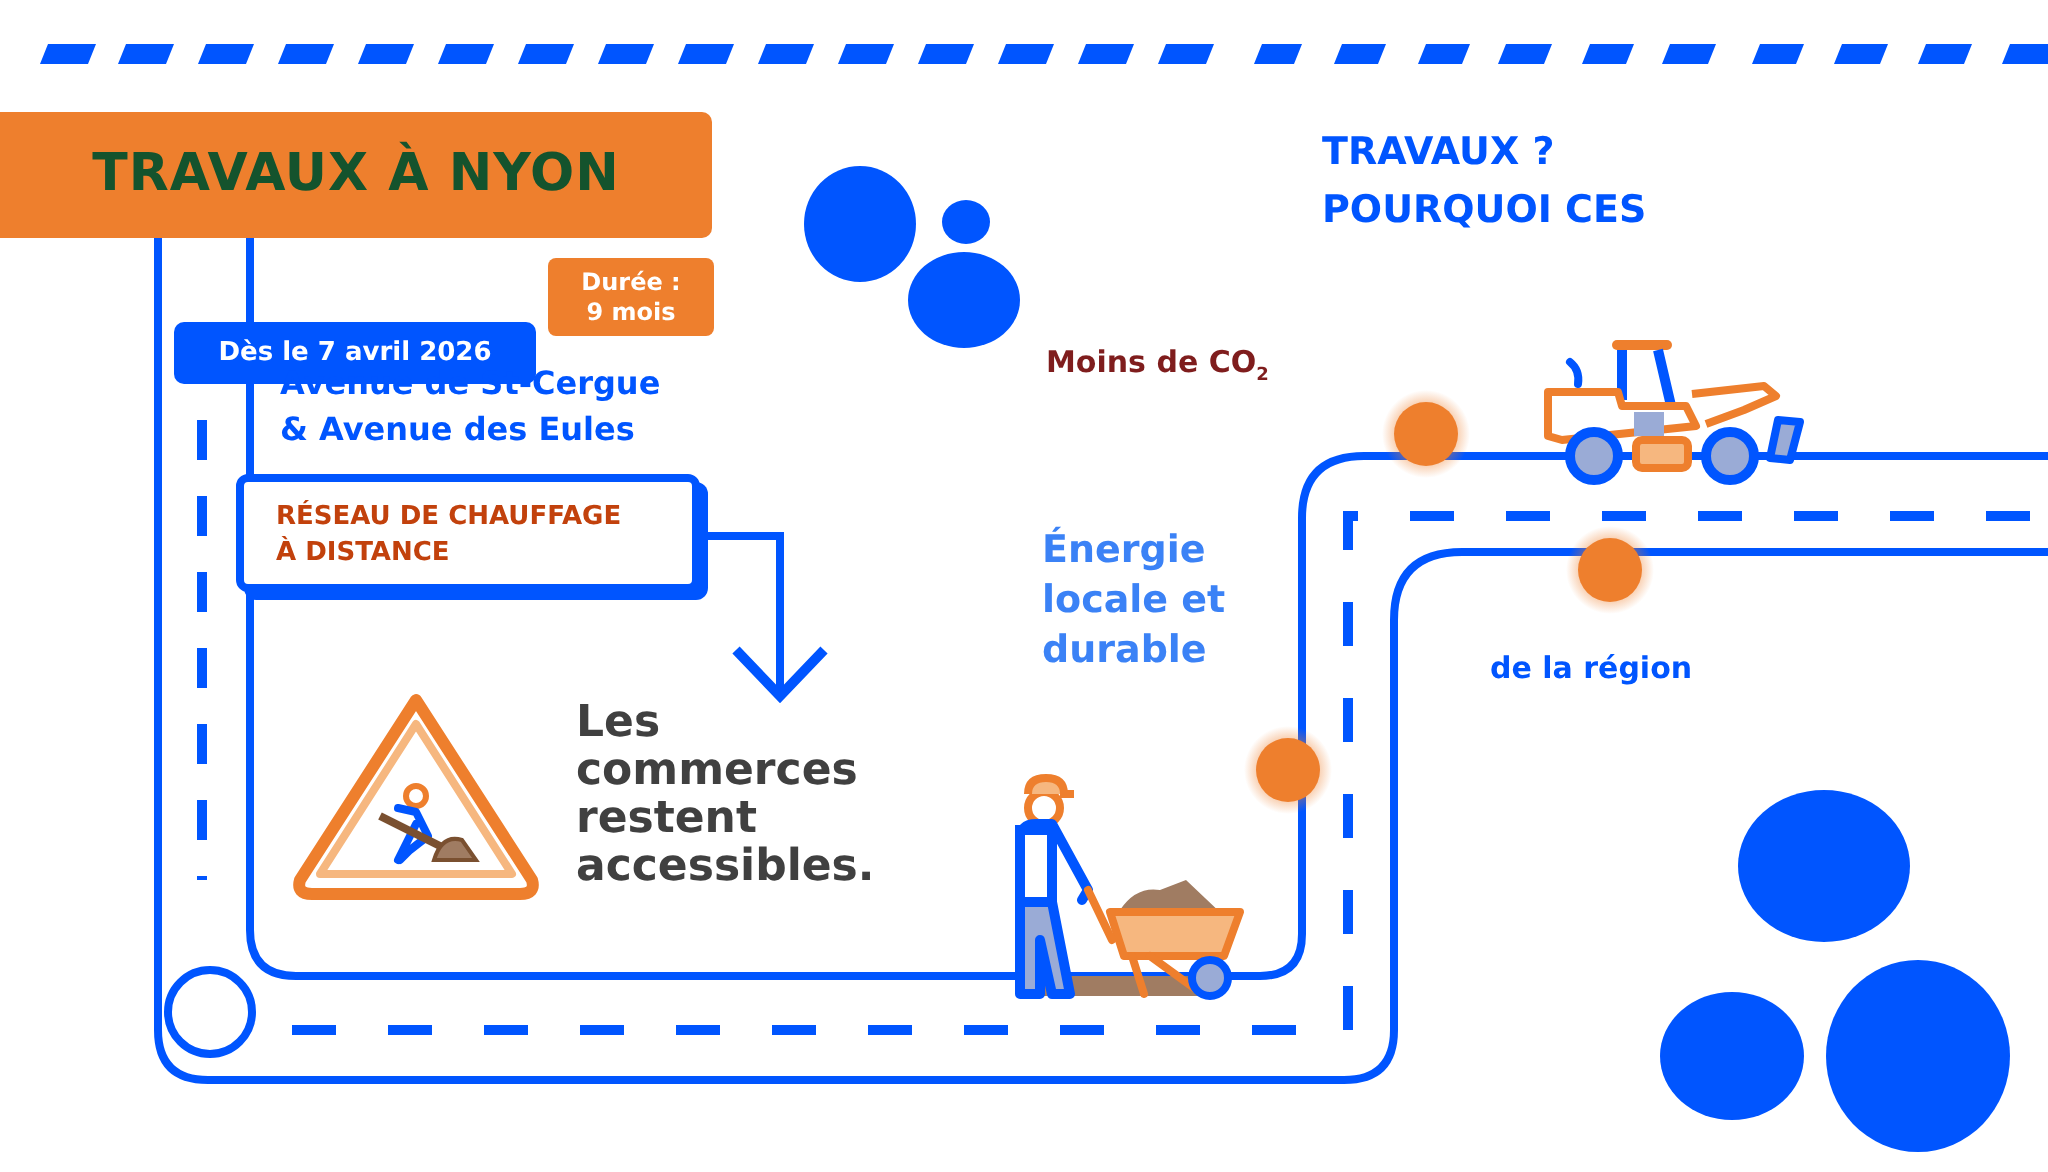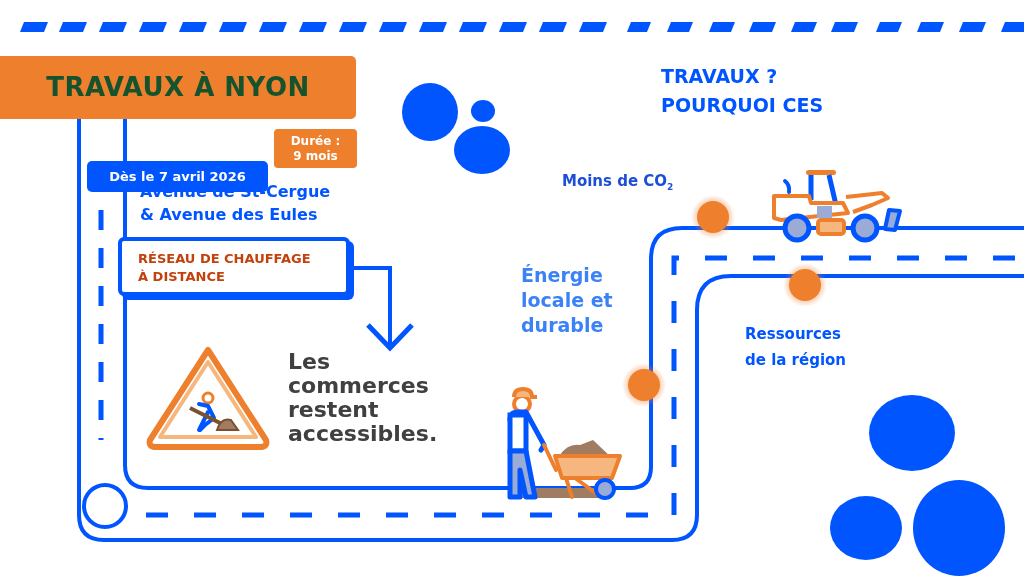--- a/index.html
+++ b/index.html
@@ -8,21 +8,21 @@
   svg.full { position:absolute; left:0; top:0; }
   .title-banner { left:0; top:56px; width:356px; height:63px; background:#ee7f2d; border-radius:0 5px 5px 0; }
   .title-text { left:0; top:56px; width:356px; height:63px; color:#14532d; font-weight:bold; font-size:26px; line-height:63px; text-align:center; letter-spacing:0.5px; }
   .date-badge { left:87px; top:137px; width:181px; height:31px; background:#0055ff; border-radius:5px; color:#fff; font-weight:bold; font-size:13px; line-height:31px; text-align:center;margin-top:24px; }
   .duree-badge { left:274px; top:129px; width:83px; height:39px; background:#ee7f2d; border-radius:4px; color:#fff; font-weight:bold; font-size:12px; line-height:15px; text-align:center; display:flex; flex-direction:column; justify-content:center; }
   .route { left:140px; top:180px; color:#0055ff; font-weight:bold; font-size:16px; line-height:23px; }
   .reseau-box { left:118px; top:237px; width:232px; height:59px; background:#fff; border:4px solid #0055ff; border-radius:6px; box-shadow:4px 4px 0 #0055ff; box-sizing:border-box; }
   .reseau-text { left:138px; top:250px; color:#c2410c; font-weight:bold; font-size:13px; line-height:18px; }
   .commerces { left:288px; top:350px; color:#404040; font-weight:bold; font-size:22px; line-height:24px; }
   .pourquoi { left:661px; top:62px; color:#0055ff; font-weight:bold; font-size:19px; line-height:29px; }
-  .co2 { left:562px; top:172px; color:#1d4ed8; font-weight:bold; font-size:15px; }
+  .co2 { left:523px; top:172px; color:#7f1d1d; font-weight:bold; font-size:15px; }
   .co2 sub { font-size:9px; }
   .energie { left:521px; top:263px; color:#3b82f6; font-weight:bold; font-size:19px; line-height:25px; }
   .ressources { left:745px; top:321px; color:#0055ff; font-weight:bold; font-size:15px; line-height:26px; }
 </style>
 </head>
 <body>
 
 <svg class="full" width="1024" height="586" viewBox="0 0 1024 586">
 
   <g fill="#0055ff">
@@ -170,15 +170,14 @@
 
 <div class="abs co2"><span>Moins de CO</span><sub>2</sub></div>
 
 <div class="abs energie">
   <div>Énergie</div>
   <div>locale et</div>
   <div>durable</div>
 </div>
 
 <div class="abs ressources">
-  <div>Ressources</div>
   <div>de la région</div>
 </div>
 
 </body></html>

